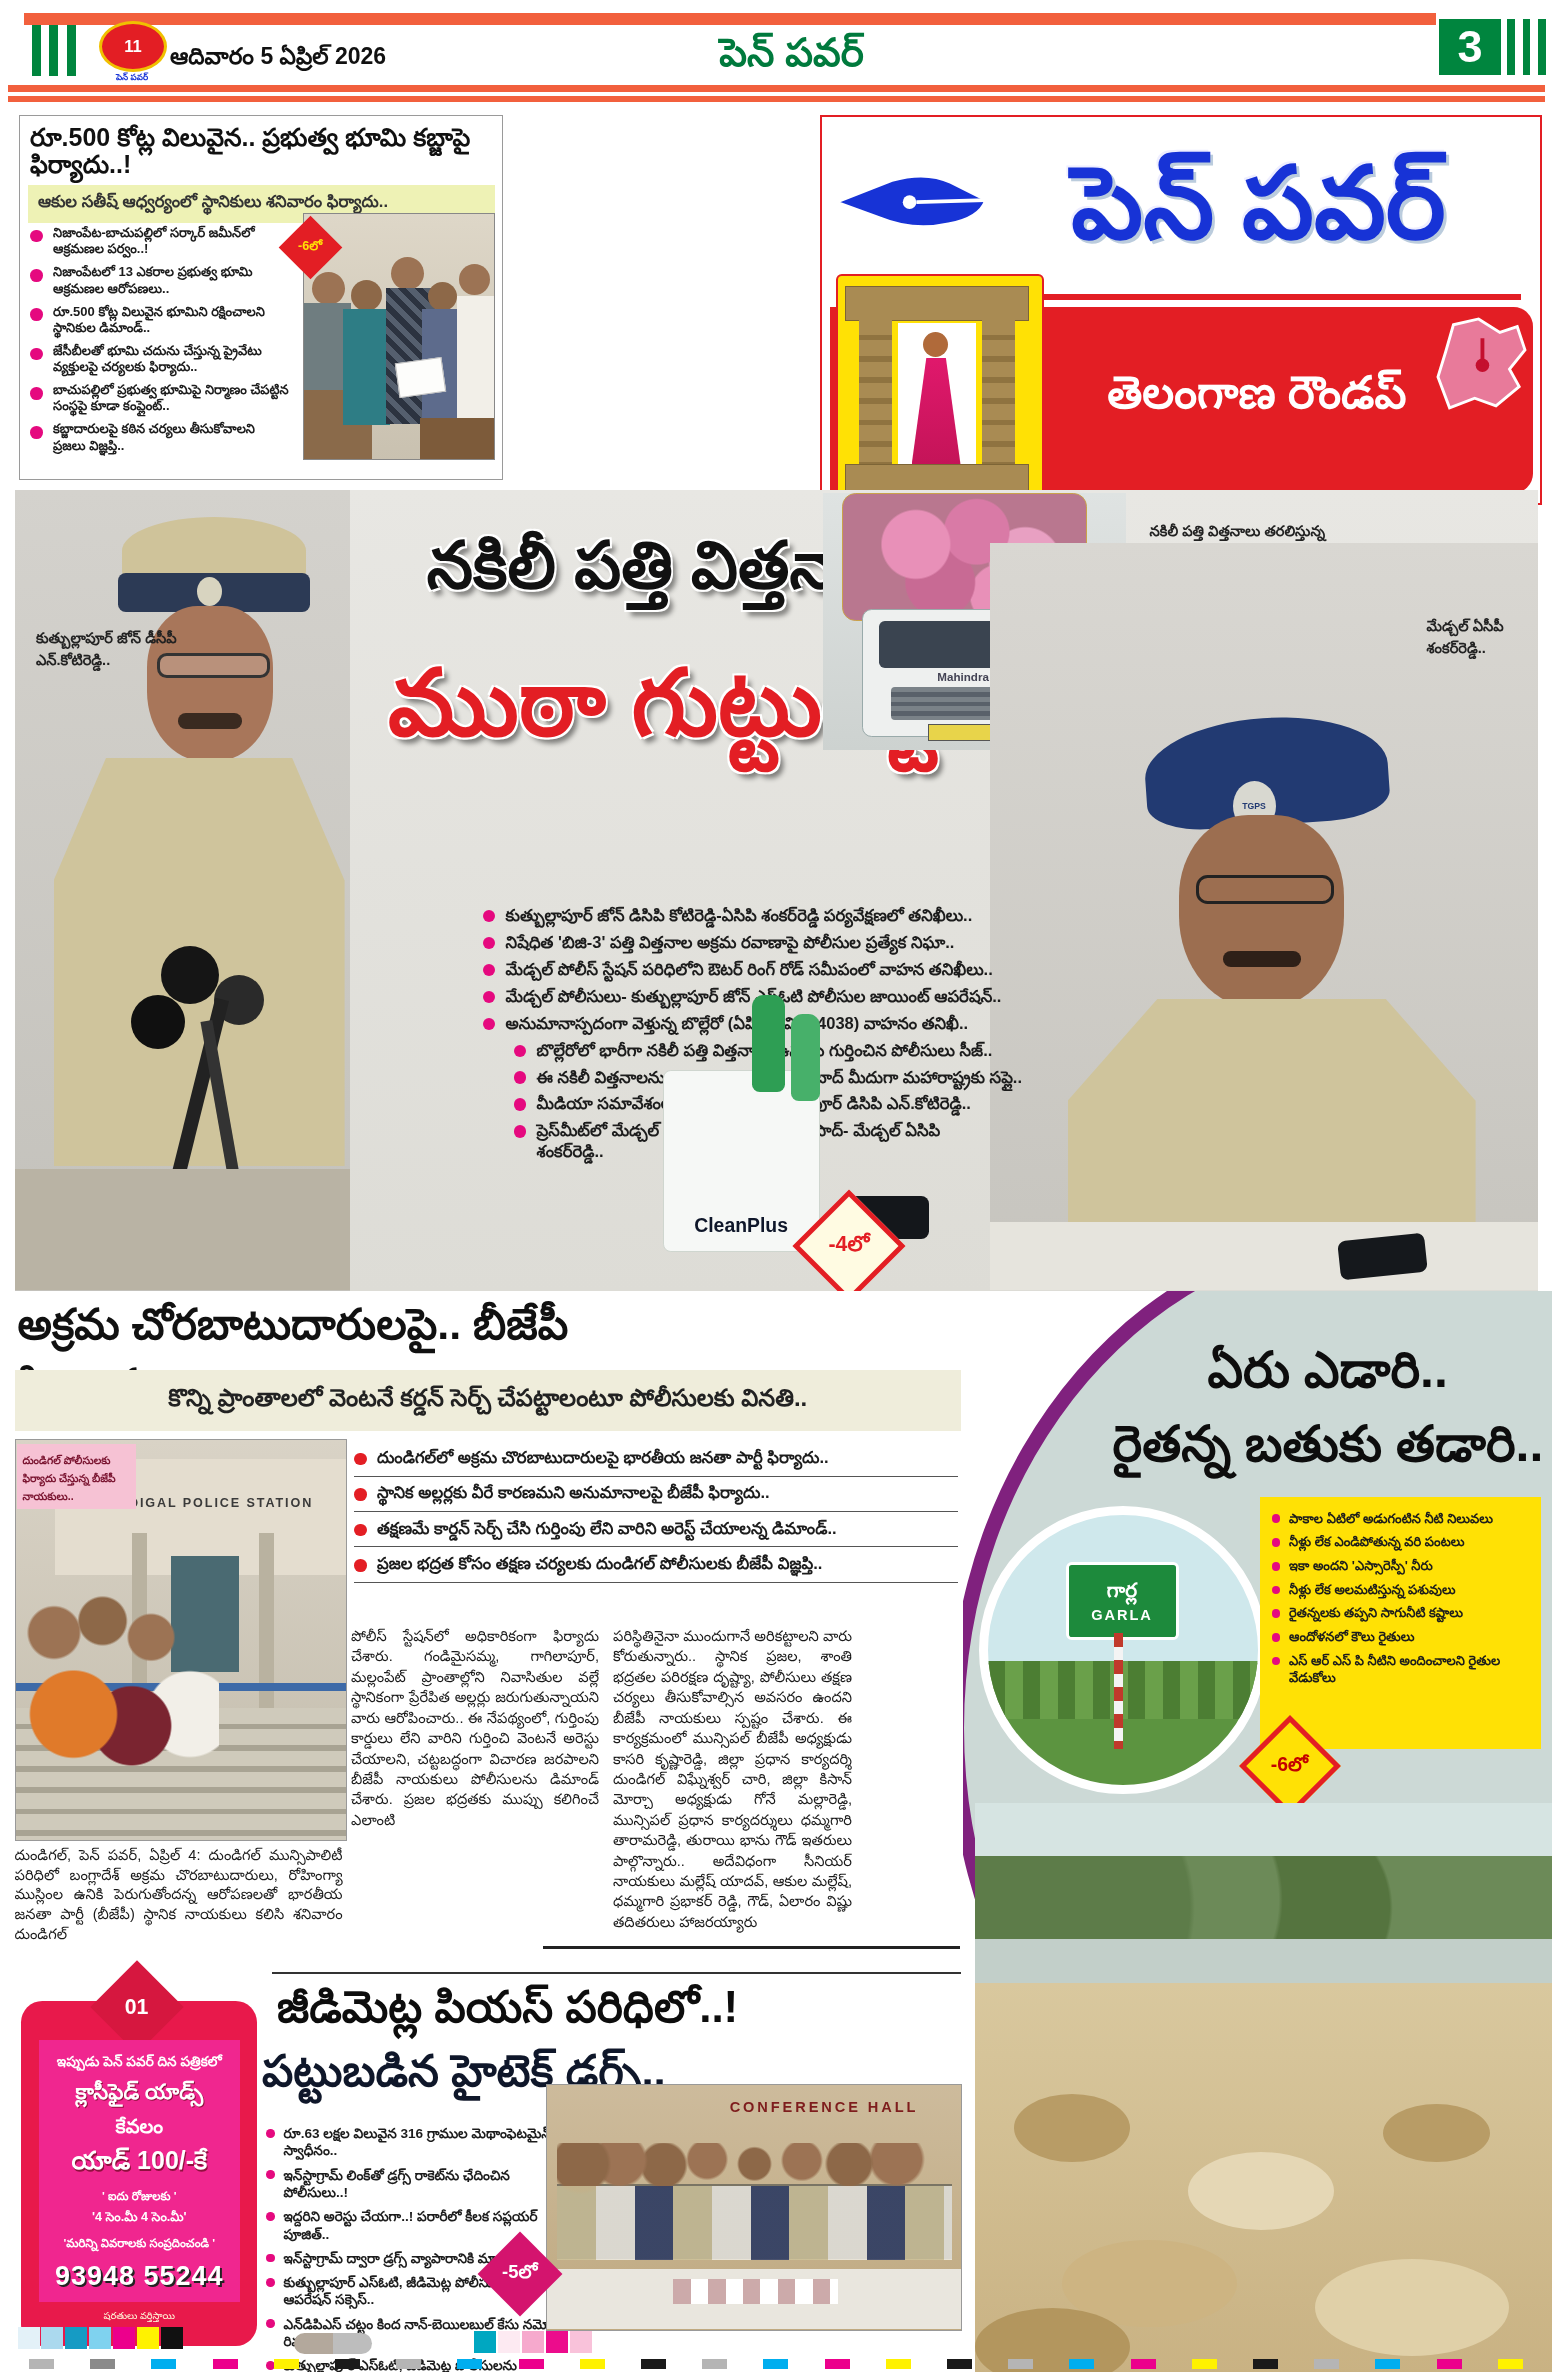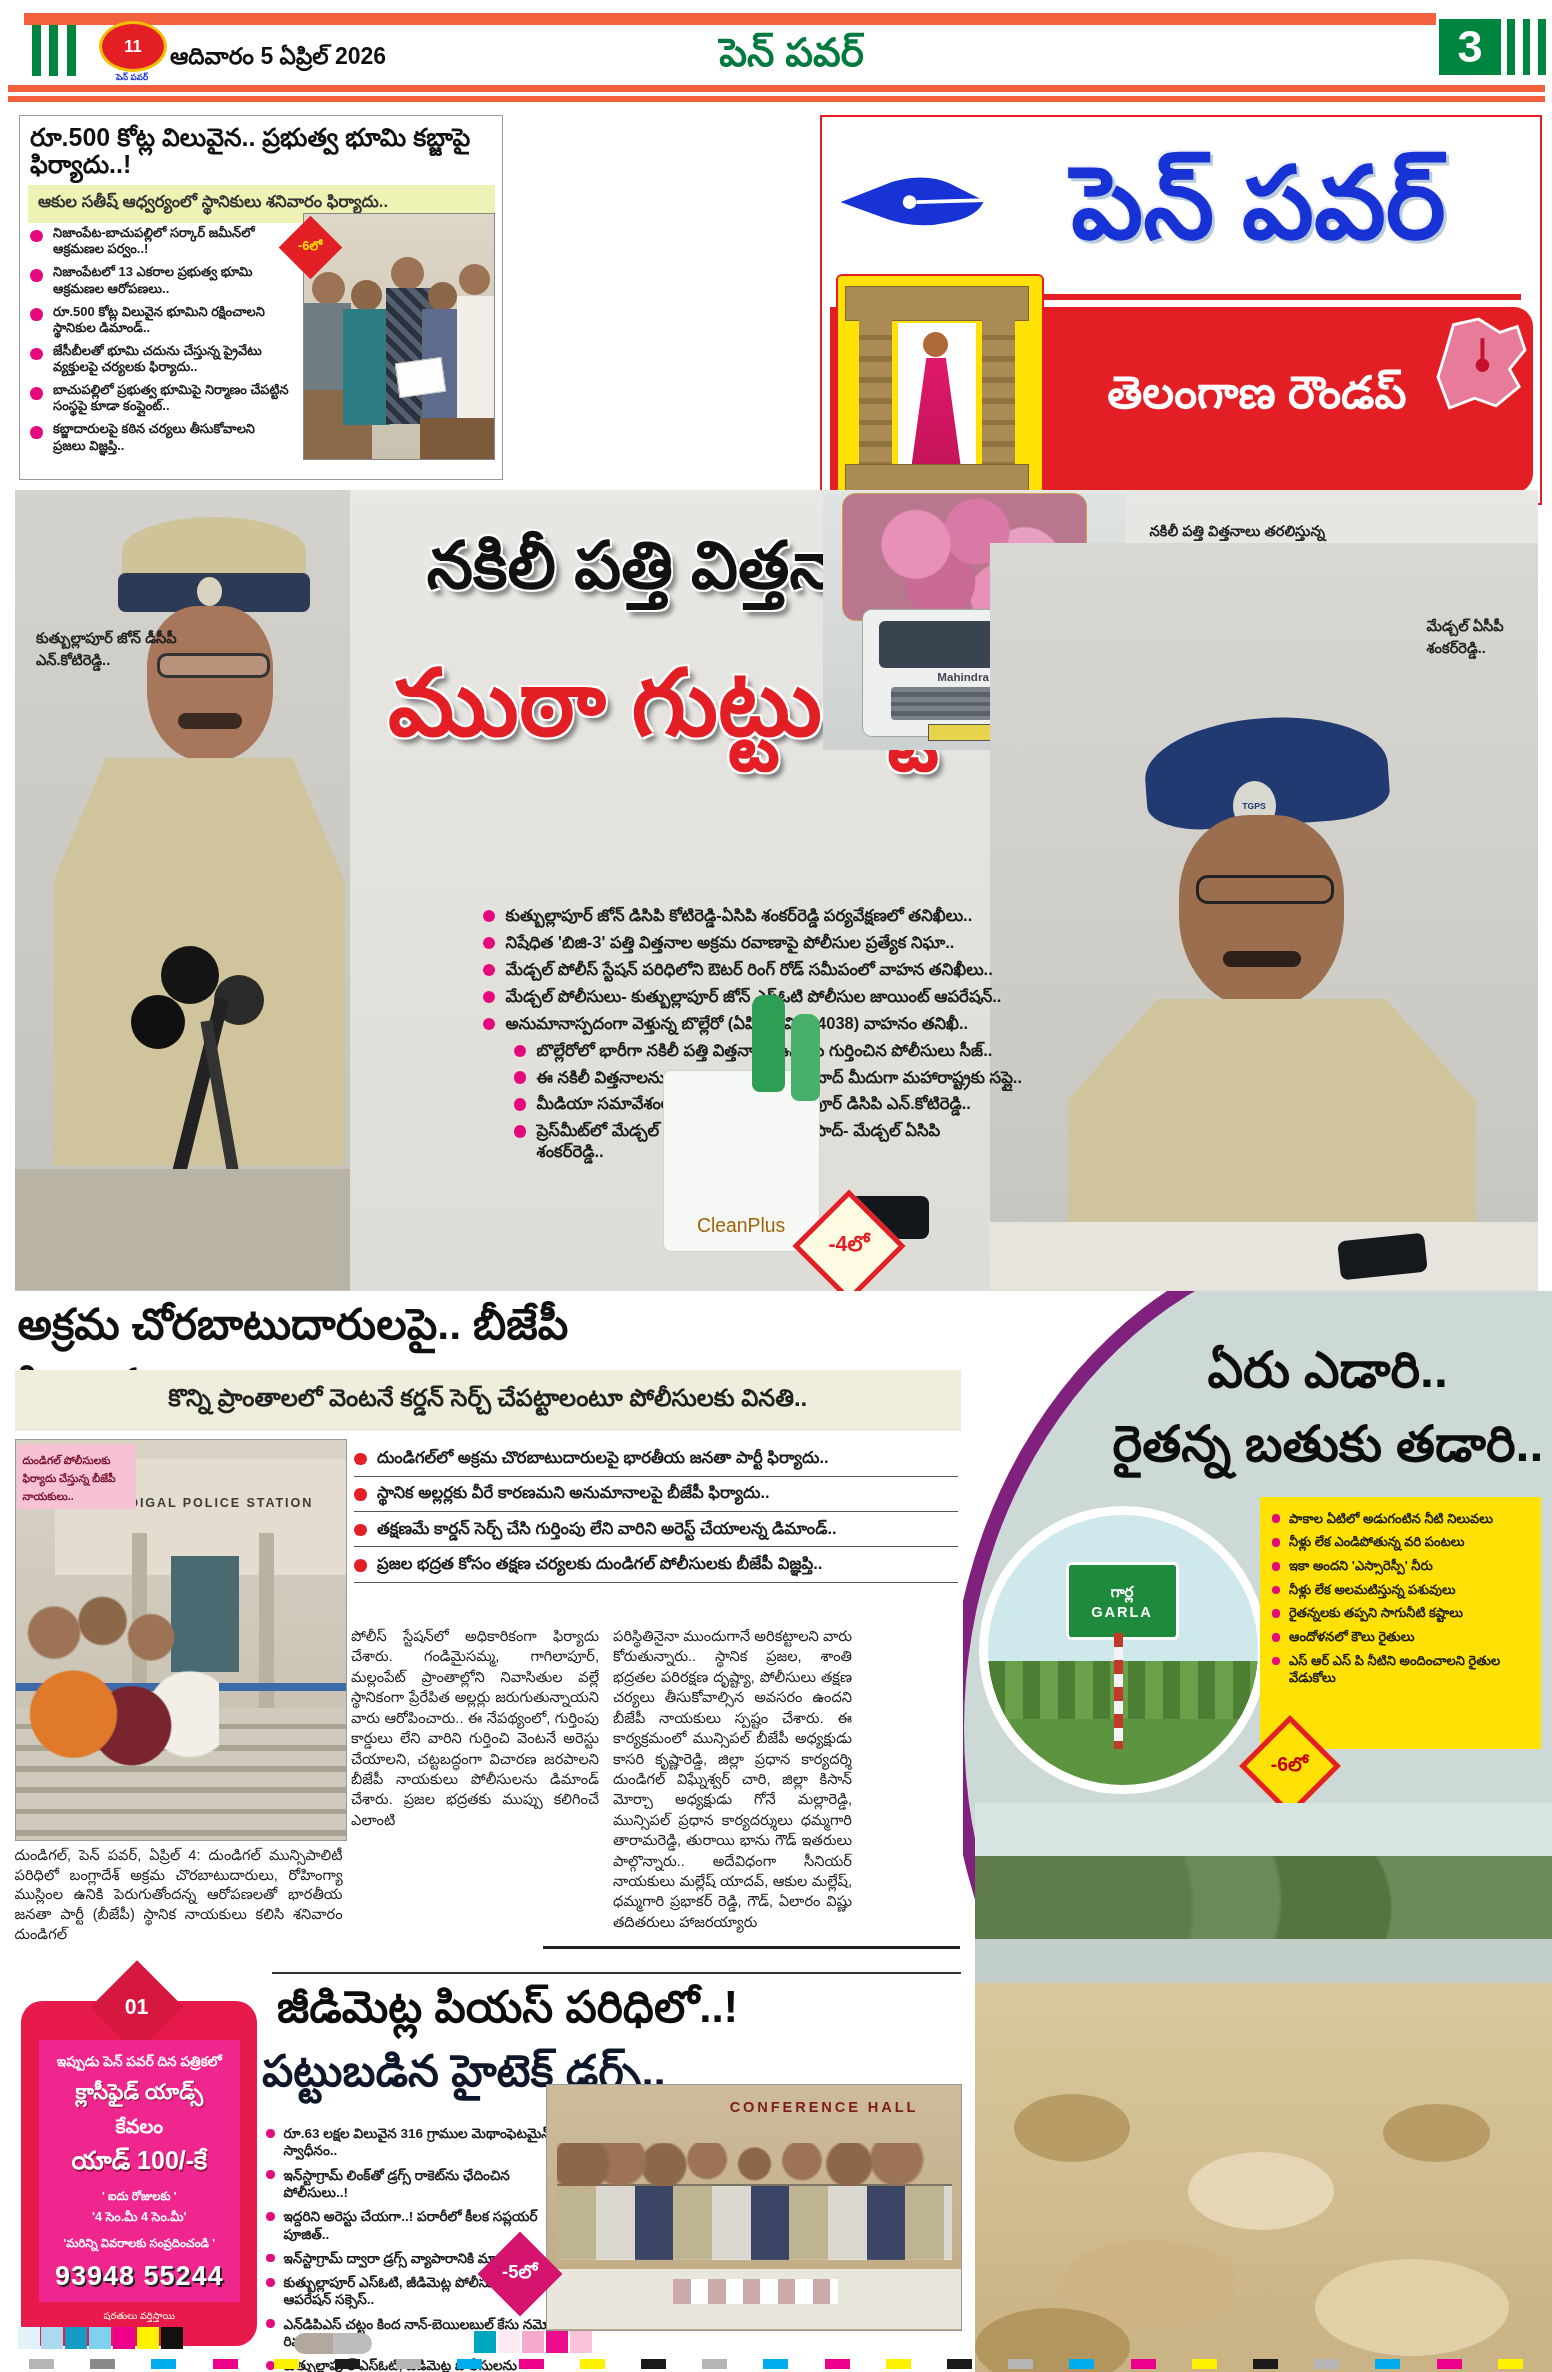--- a/index.html
+++ b/index.html
@@ -170,21 +170,21 @@
       <li><span class="dot"></span><span>మేడ్చల్ పోలీస్ స్టేషన్ పరిధిలోని ఔటర్ రింగ్ రోడ్ సమీపంలో వాహన తనిఖీలు..</span></li>
       <li><span class="dot"></span><span>మేడ్చల్ పోలీసులు- కుత్బుల్లాపూర్ జోన్ ఎస్ఓటి పోలీసుల జాయింట్ ఆపరేషన్..</span></li>
       <li><span class="dot"></span><span>అనుమానాస్పదంగా వెళ్తున్న బొల్లేరో (ఏపి 39 విఈ 4038) వాహనం తనిఖీ..</span></li>
       <li style="margin-left:31px;"><span class="dot"></span><span>బొల్లేరోలో భారీగా నకిలీ పత్తి విత్తనాలు ఉన్నట్లు గుర్తించిన పోలీసులు సీజ్..</span></li>
       <li style="margin-left:31px;"><span class="dot"></span><span>ఈ నకిలీ విత్తనాలను కర్నూలు నుంచి హైదరాబాద్ మీదుగా మహారాష్ట్రకు సప్లై..</span></li>
       <li style="margin-left:31px;"><span class="dot"></span><span>మీడియా సమావేశంలో వెల్లడించిన కుత్బుల్లాపూర్ డిసిపి ఎన్.కోటిరెడ్డి..</span></li>
       <li style="margin-left:31px;width:417px;"><span class="dot"></span><span>ప్రెస్‌మీట్‌లో మేడ్చల్ అడిషనల్ డిసిపి విష్ణు ప్రసాద్- మేడ్చల్ ఏసిపి శంకర్‌రెడ్డి..</span></li>
     </ul>
 
     <div class="abs" style="left:648px;top:580px;width:155px;height:180px;background:#f6f8f6;border:1.9px solid #cfd6cf;border-radius:7.8px;display:flex;align-items:flex-end;justify-content:center;">
-      <span style="color:#a16207;font-weight:normal;font-size:19.4px;margin-bottom:13.6px;">CleanPlus</span>
+      <span style="color:#0f172a;font-weight:bold;font-size:19.4px;margin-bottom:13.6px;">CleanPlus</span>
     </div>
     <div class="abs" style="left:737px;top:505px;width:33px;height:97px;background:#2e9e54;border-radius:11.6px 11.6px 7.8px 7.8px;"></div>
     <div class="abs" style="left:776px;top:524px;width:29px;height:87px;background:#47b06a;border-radius:11.6px 11.6px 7.8px 7.8px;"></div>
     <div class="abs" style="left:825px;top:706px;width:89px;height:43px;background:#14171b;border-radius:7.8px;"></div>
 
     <div class="abs diamond d-outline" style="left:794px;top:716px;width:70px;height:70px;">
       <span style="font-size:21.3px;">-4లో</span>
     </div>
   </div>
 
@@ -217,21 +217,21 @@
   <div class="abs justify" style="left:14.6px;top:1846px;width:328px;height:115px;font-size:14.6px;line-height:1.35;color:#1a1a1a;overflow:hidden;">దుండిగల్, పెన్ పవర్, ఏప్రిల్ 4: దుండిగల్ మున్సిపాలిటీ పరిధిలో బంగ్లాదేశ్ అక్రమ చొరబాటుదారులు, రోహింగ్యా ముస్లింల ఉనికి పెరుగుతోందన్న ఆరోపణలతో భారతీయ జనతా పార్టీ (బీజేపీ) స్థానిక నాయకులు కలిసి శనివారం దుండిగల్</div>
 
   <div class="abs" style="left:963px;top:1291px;width:590px;height:1082px;overflow:hidden;">
     <div class="abs" style="left:-13.6px;top:-68px;width:844px;height:980px;border-radius:50%;background:#ccd9d6;border:15.5px solid #80217e;"></div>
     <div class="abs b" style="right:21.3px;top:50px;width:408px;text-align:center;font-size:50px;color:#0d0d0d;">ఏరు ఎడారి..</div>
     <div class="abs b" style="right:9.7px;top:124px;width:543px;text-align:right;font-size:50px;color:#0d0d0d;">రైతన్న బతుకు తడారి..</div>
 
     <div class="abs photo" style="left:15.5px;top:215px;width:270px;height:270px;border-radius:50%;border:9.7px solid #fff;background:linear-gradient(#cfe8ec 55%,#5c9440 55%);">
       <div class="abs" style="left:0;top:146px;width:270px;height:58px;background:repeating-linear-gradient(90deg,#4c7e33 0 17.5px,#6aa04a 17.5px 35px);"></div>
       <div class="abs" style="left:78px;top:47px;width:107px;height:72px;background:#1d8a3c;border:3.9px solid #fff;border-radius:5.8px;display:flex;flex-direction:column;align-items:center;justify-content:center;">
-        <span style="color:#fff;font-weight:bold;font-size:15px;">గార్ల</span>
+        <span style="color:#fff;font-weight:bold;font-size:20px;">గార్ల</span>
         <span style="color:#fff;font-weight:bold;font-size:14.6px;letter-spacing:1.9px;">GARLA</span>
       </div>
       <div class="abs" style="left:126px;top:118px;width:9.7px;height:116px;background:repeating-linear-gradient(#c0392b 0 13.6px,#f4f4f4 13.6px 27px);"></div>
     </div>
 
     <div class="abs" style="left:297px;top:206px;width:258px;height:225px;background:#ffe105;padding:13.6px 11.6px;">
       <ul class="blt small" style="font-size:13px;line-height:1.3;">
         <li><span class="dot"></span><span>పాకాల ఏటిలో అడుగంటిన నీటి నిలువలు</span></li>
         <li><span class="dot"></span><span>నీళ్లు లేక ఎండిపోతున్న వరి పంటలు</span></li>
         <li><span class="dot"></span><span>ఇకా అందని 'ఎస్సారెస్పీ' నీరు</span></li>

